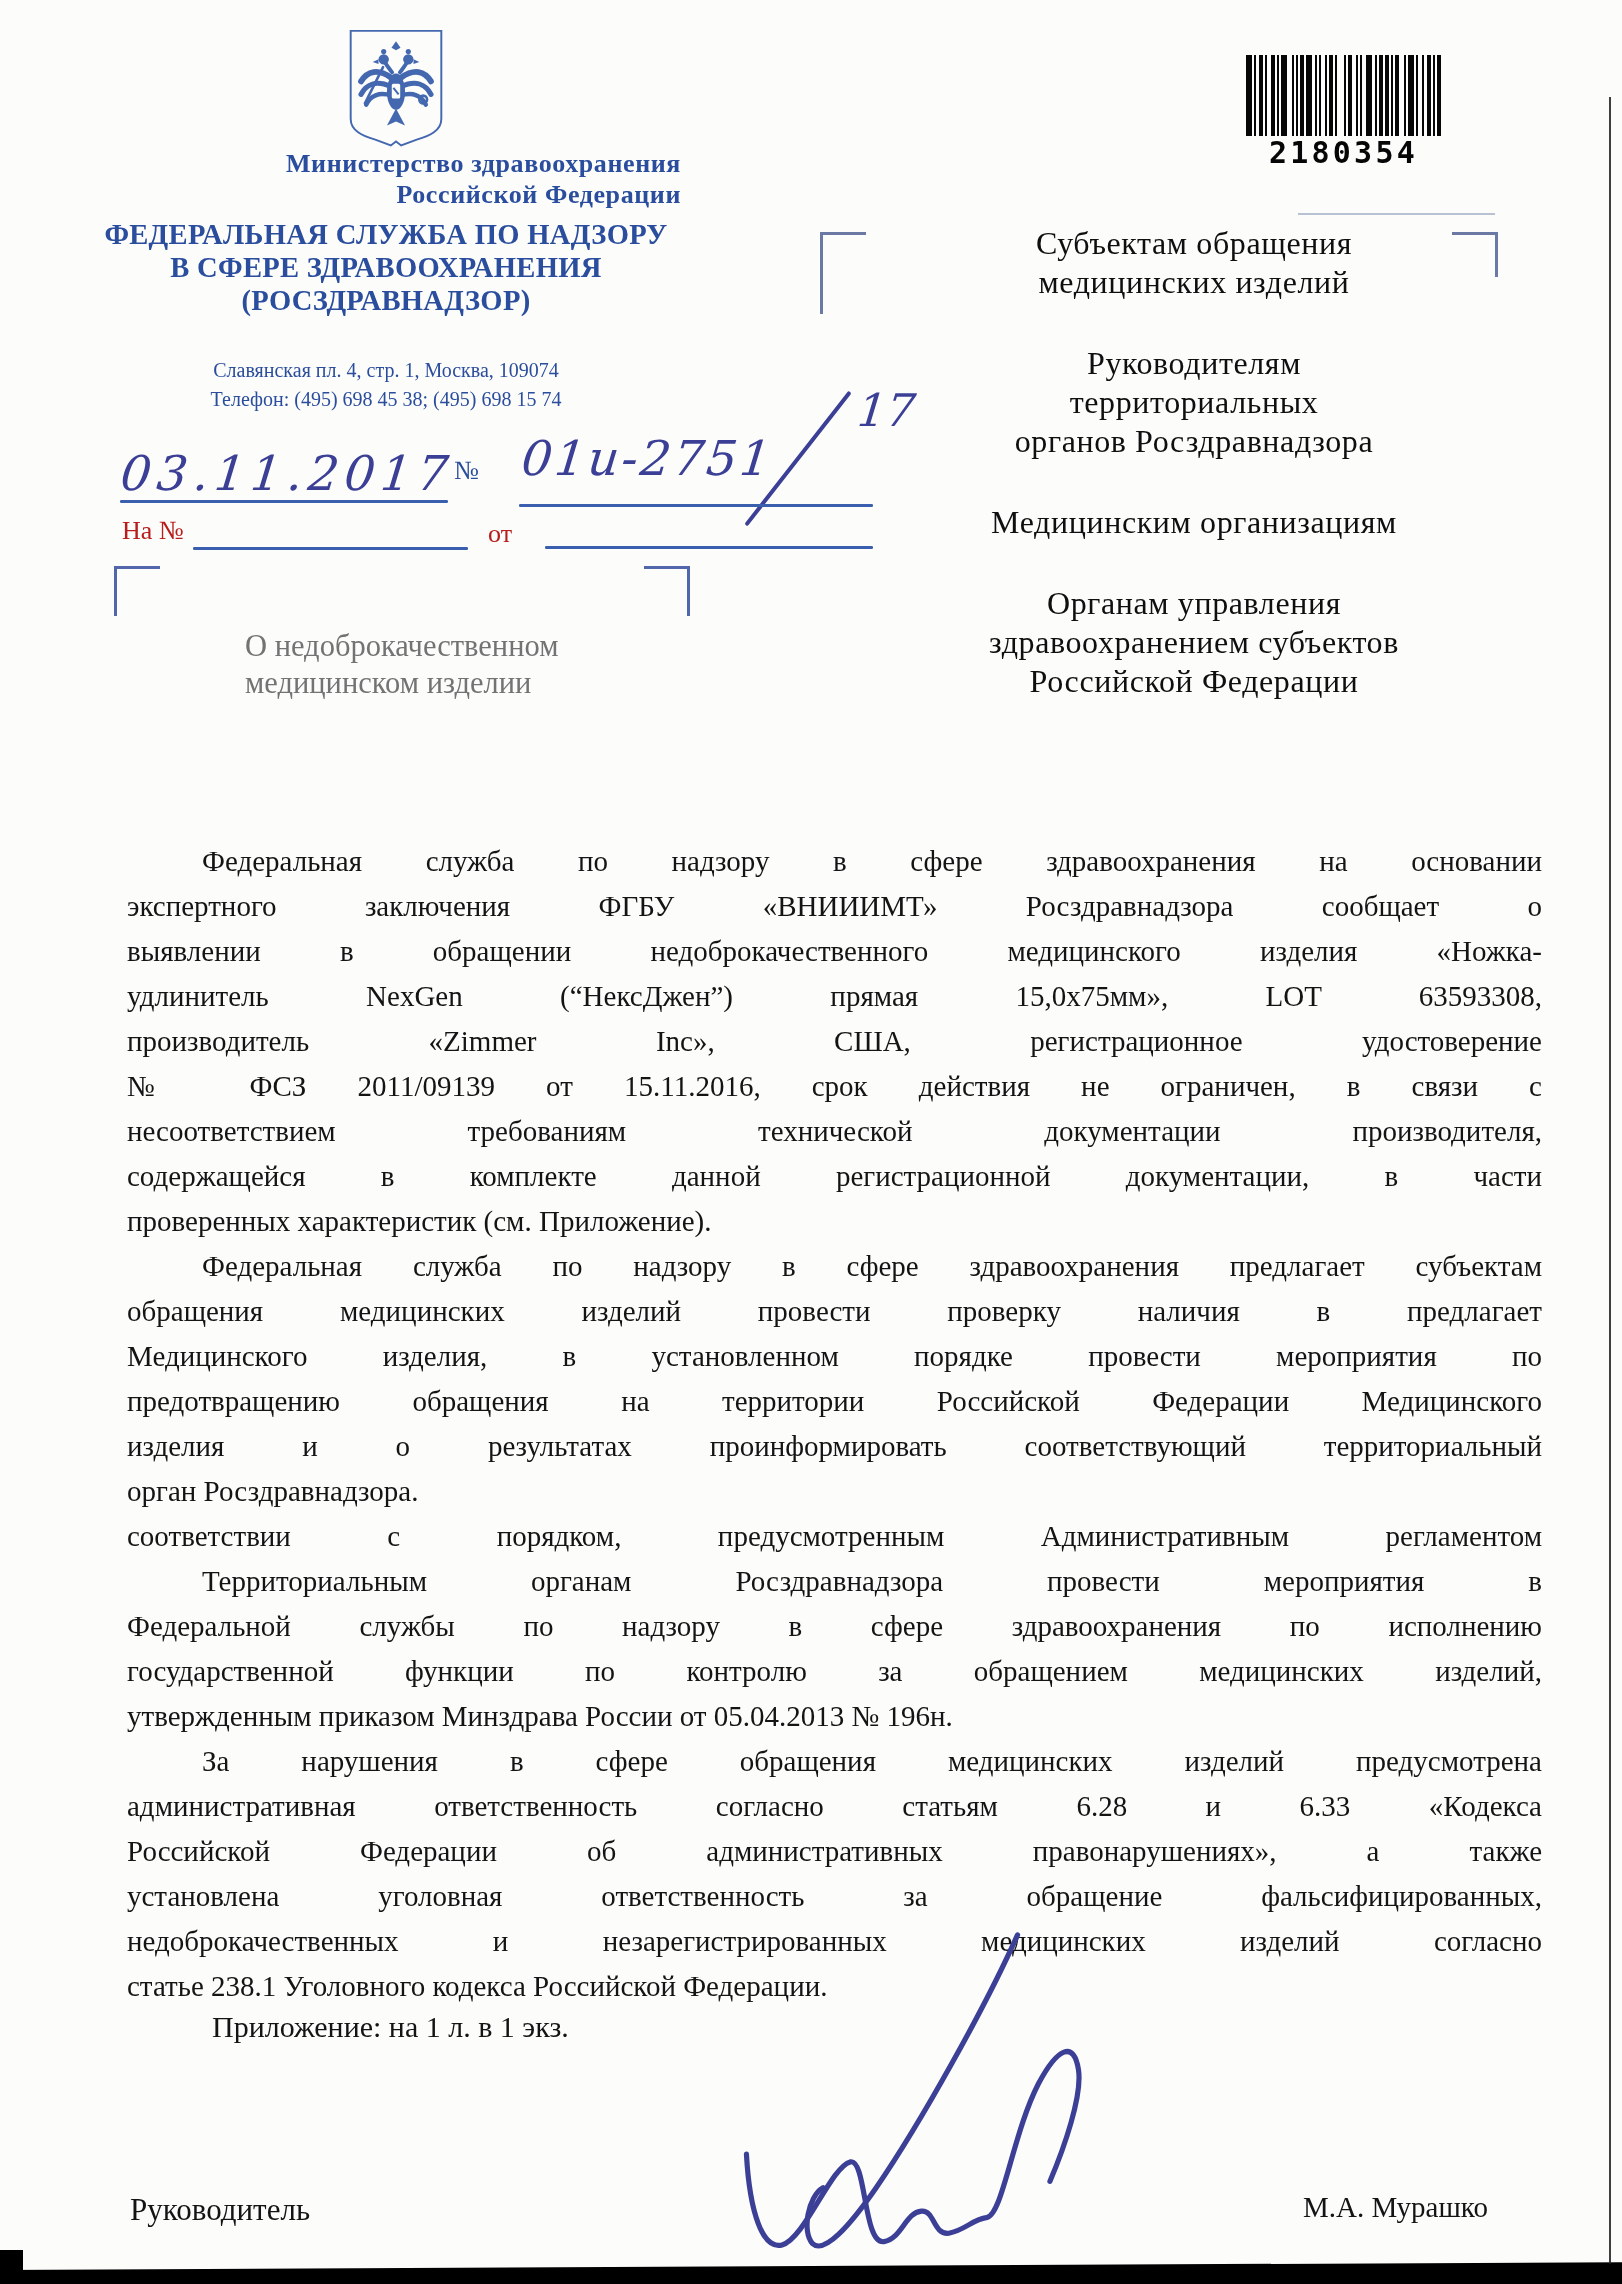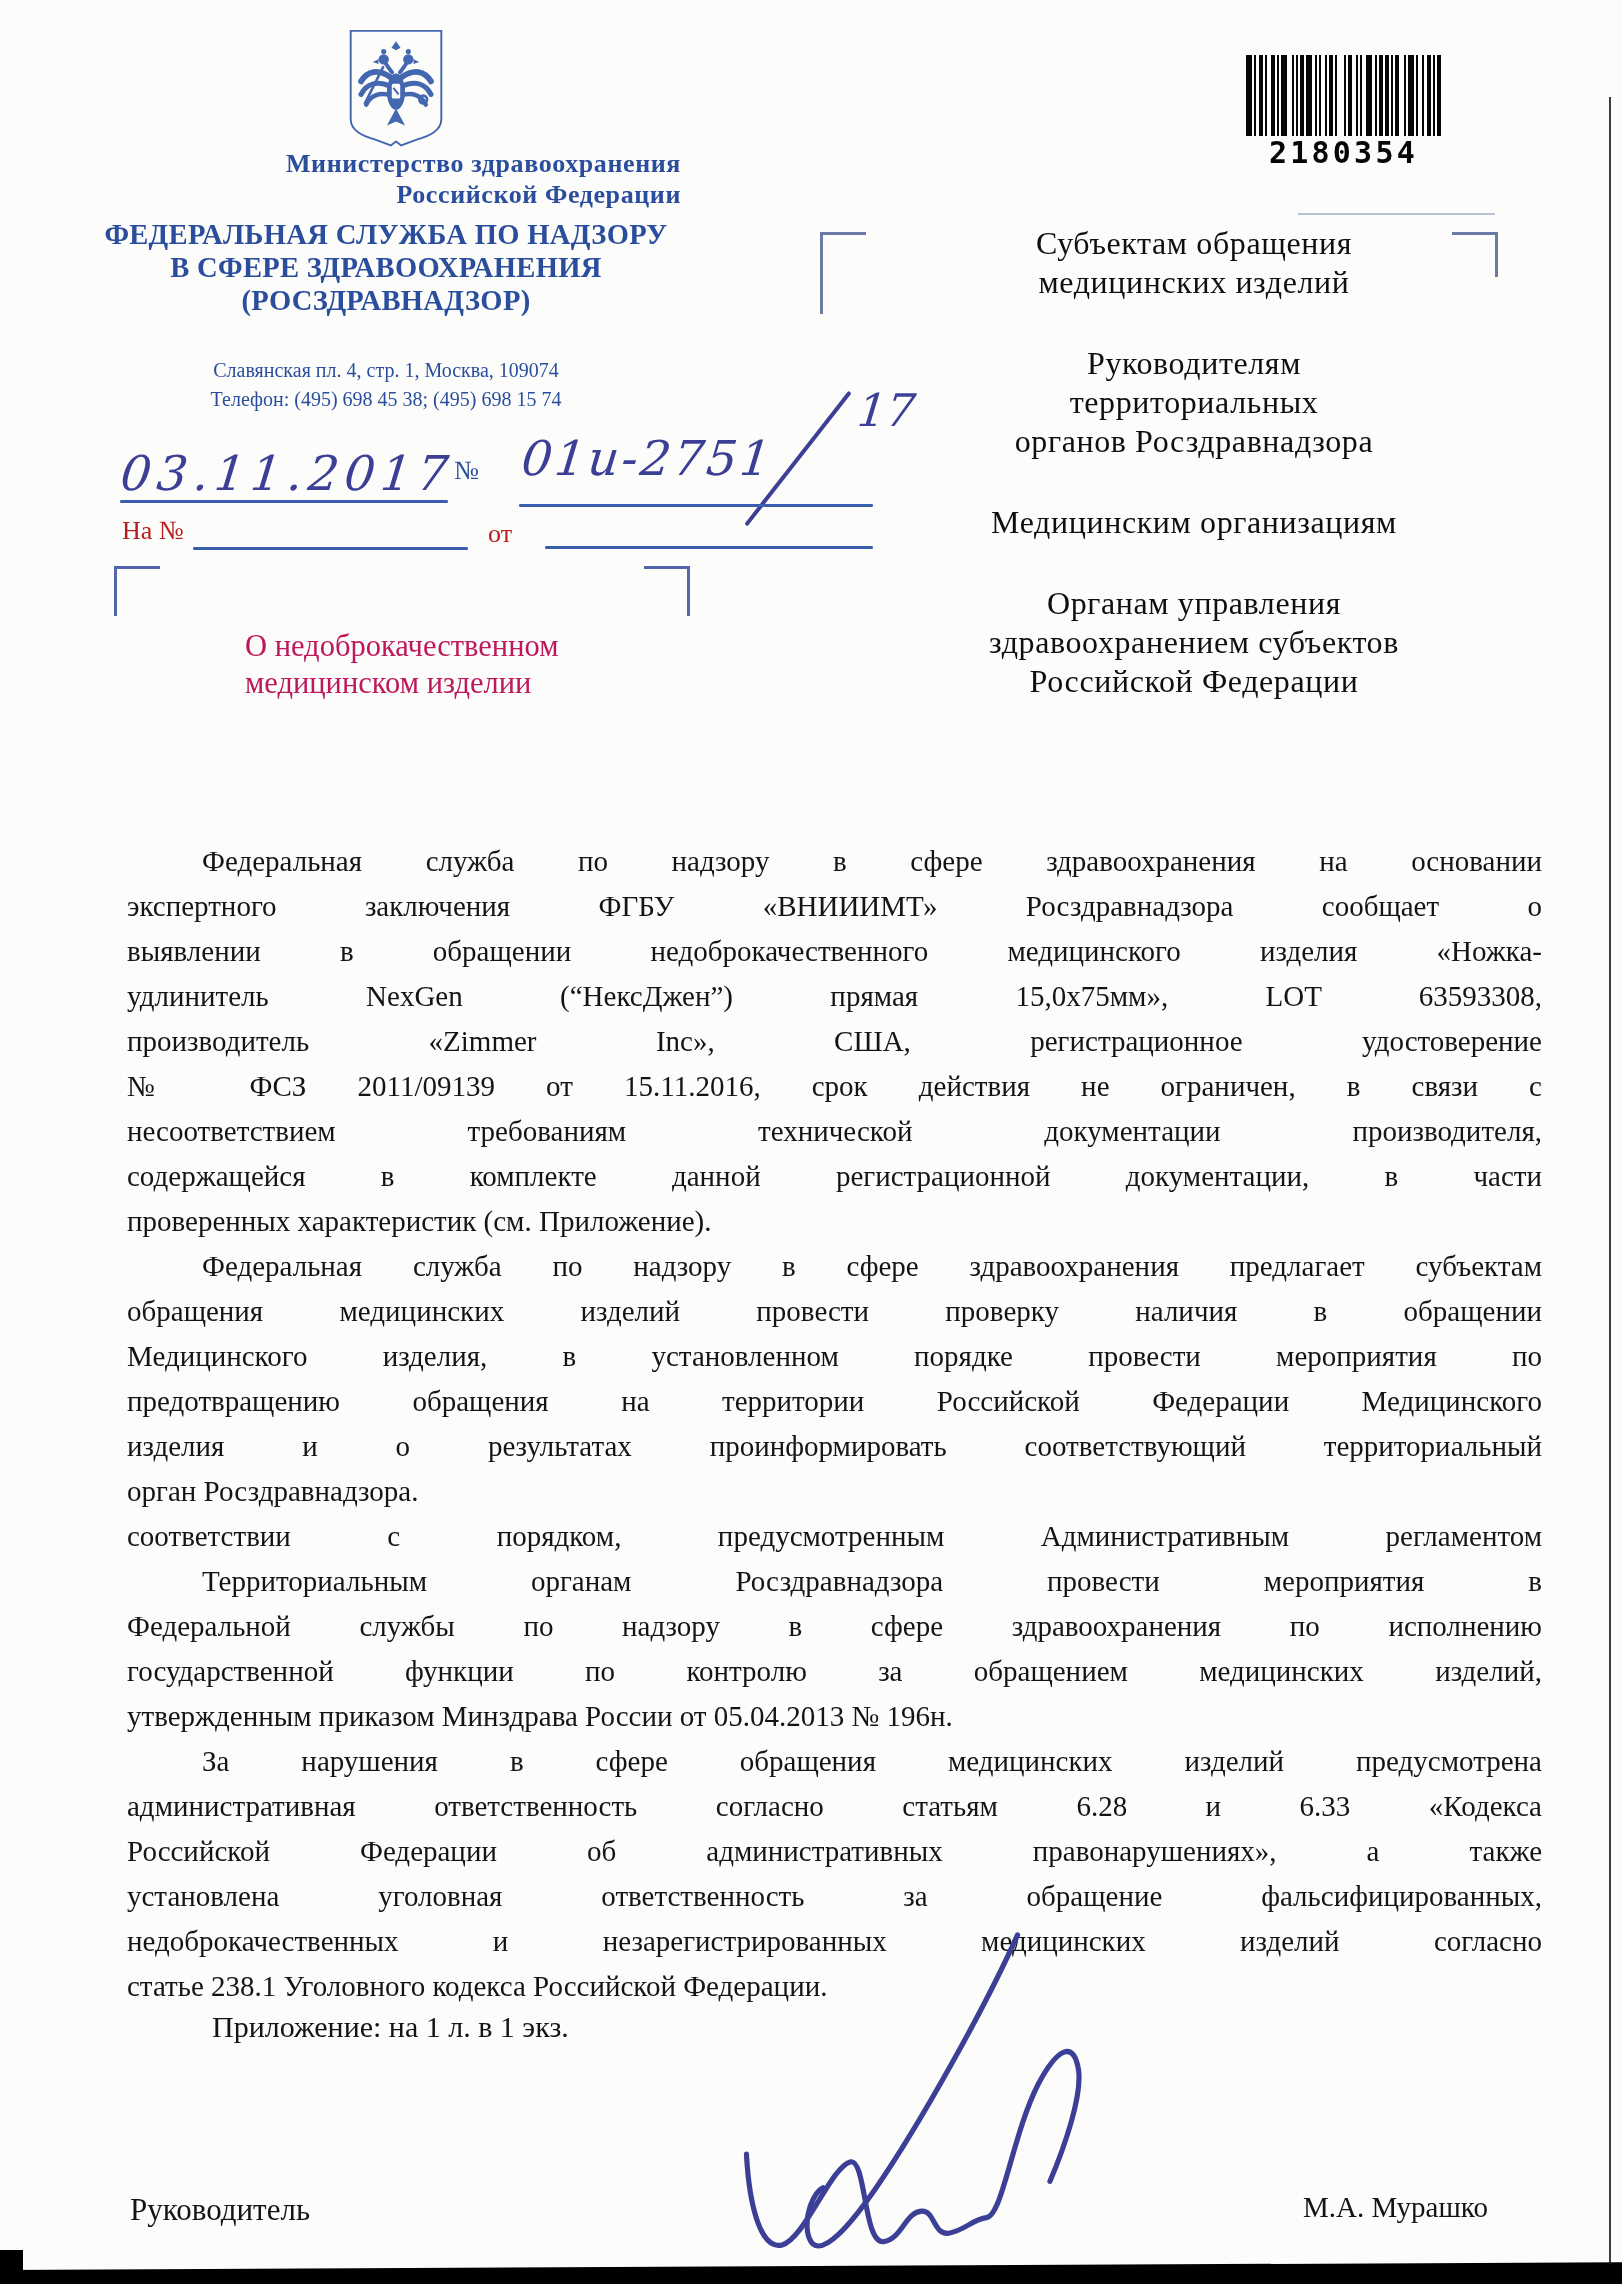--- a/index.html
+++ b/index.html
@@ -47,21 +47,21 @@
   
   .br { border: 0 solid #5266ac; }
   .br-blue-left  { left: 114px; top: 566px; width: 43px; height: 47px; border-top-width: 3.9px; border-left-width: 3.9px; }
   .br-blue-right { left: 644px; top: 566px; width: 43px; height: 47px; border-top-width: 3.9px; border-right-width: 3.9px; }
   .br-grey { border-color: #6b7aa4; }
   .br-grey-left  { left: 820px; top: 232px; width: 43px; height: 79px; border-top-width: 3.2px; border-left-width: 3.2px; }
   .br-grey-right { left: 1452px; top: 232px; width: 43px; height: 42px; border-top-width: 3.2px; border-right-width: 3.2px; }
   .faint-line { left: 1298px; top: 213px; width: 197px; height: 1.9px; background: #b9c2d2; }
 
   
-  .subject { left: 245px; top: 628px; font-size: 30.5px; line-height: 37px; color: #be185d; }
+  .subject { left: 245px; top: 628px; font-size: 30.5px; line-height: 37px; color: #737373; }
 
   
   .recipients { left: 928px; top: 224px; width: 532px; text-align: center; color: #0f0f0f; }
   .recipient-block { margin-bottom: 42px; }
   .recipient-line { font-size: 32px; line-height: 39px; letter-spacing: 0.6px; white-space: nowrap; }
 
   
   .body-text { left: 127px; top: 839px; width: 1415px; font-size: 29px; color: #141414; }
   .bline { height: 45px; line-height: 45px; text-align: justify; text-align-last: justify; white-space: normal; overflow: visible; }
   .bline.last { text-align-last: left; }
@@ -223,21 +223,21 @@
         <div class="bline">выявлении в обращении недоброкачественного медицинского изделия «Ножка-</div>
         <div class="bline">удлинитель NexGen (“НексДжен”) прямая 15,0х75мм», LOT 63593308,</div>
         <div class="bline">производитель «Zimmer Inc», США, регистрационное удостоверение</div>
         <div class="bline">№ ФСЗ 2011/09139 от 15.11.2016, срок действия не ограничен, в связи с</div>
         <div class="bline">несоответствием требованиям технической документации производителя,</div>
         <div class="bline">содержащейся в комплекте данной регистрационной документации, в части</div>
         <div class="bline last">проверенных характеристик (см. Приложение).</div>
       </div>
       <div class="para">
         <div class="bline indent">Федеральная служба по надзору в сфере здравоохранения предлагает субъектам</div>
-        <div class="bline">обращения медицинских изделий провести проверку наличия в обращении</div>
+        <div class="bline">обращения медицинских изделий провести проверку наличия в предлагает</div>
         <div class="bline">Медицинского изделия, в установленном порядке провести мероприятия по</div>
         <div class="bline">предотвращению обращения на территории Российской Федерации Медицинского</div>
         <div class="bline">изделия и о результатах проинформировать соответствующий территориальный</div>
         <div class="bline last">орган Росздравнадзора.</div>
       </div>
       <div class="para">
         <div class="bline">соответствии с порядком, предусмотренным Административным регламентом</div>
         <div class="bline indent">Территориальным органам Росздравнадзора провести мероприятия в</div>
         <div class="bline">Федеральной службы по надзору в сфере здравоохранения по исполнению</div>
         <div class="bline">государственной функции по контролю за обращением медицинских изделий,</div>

